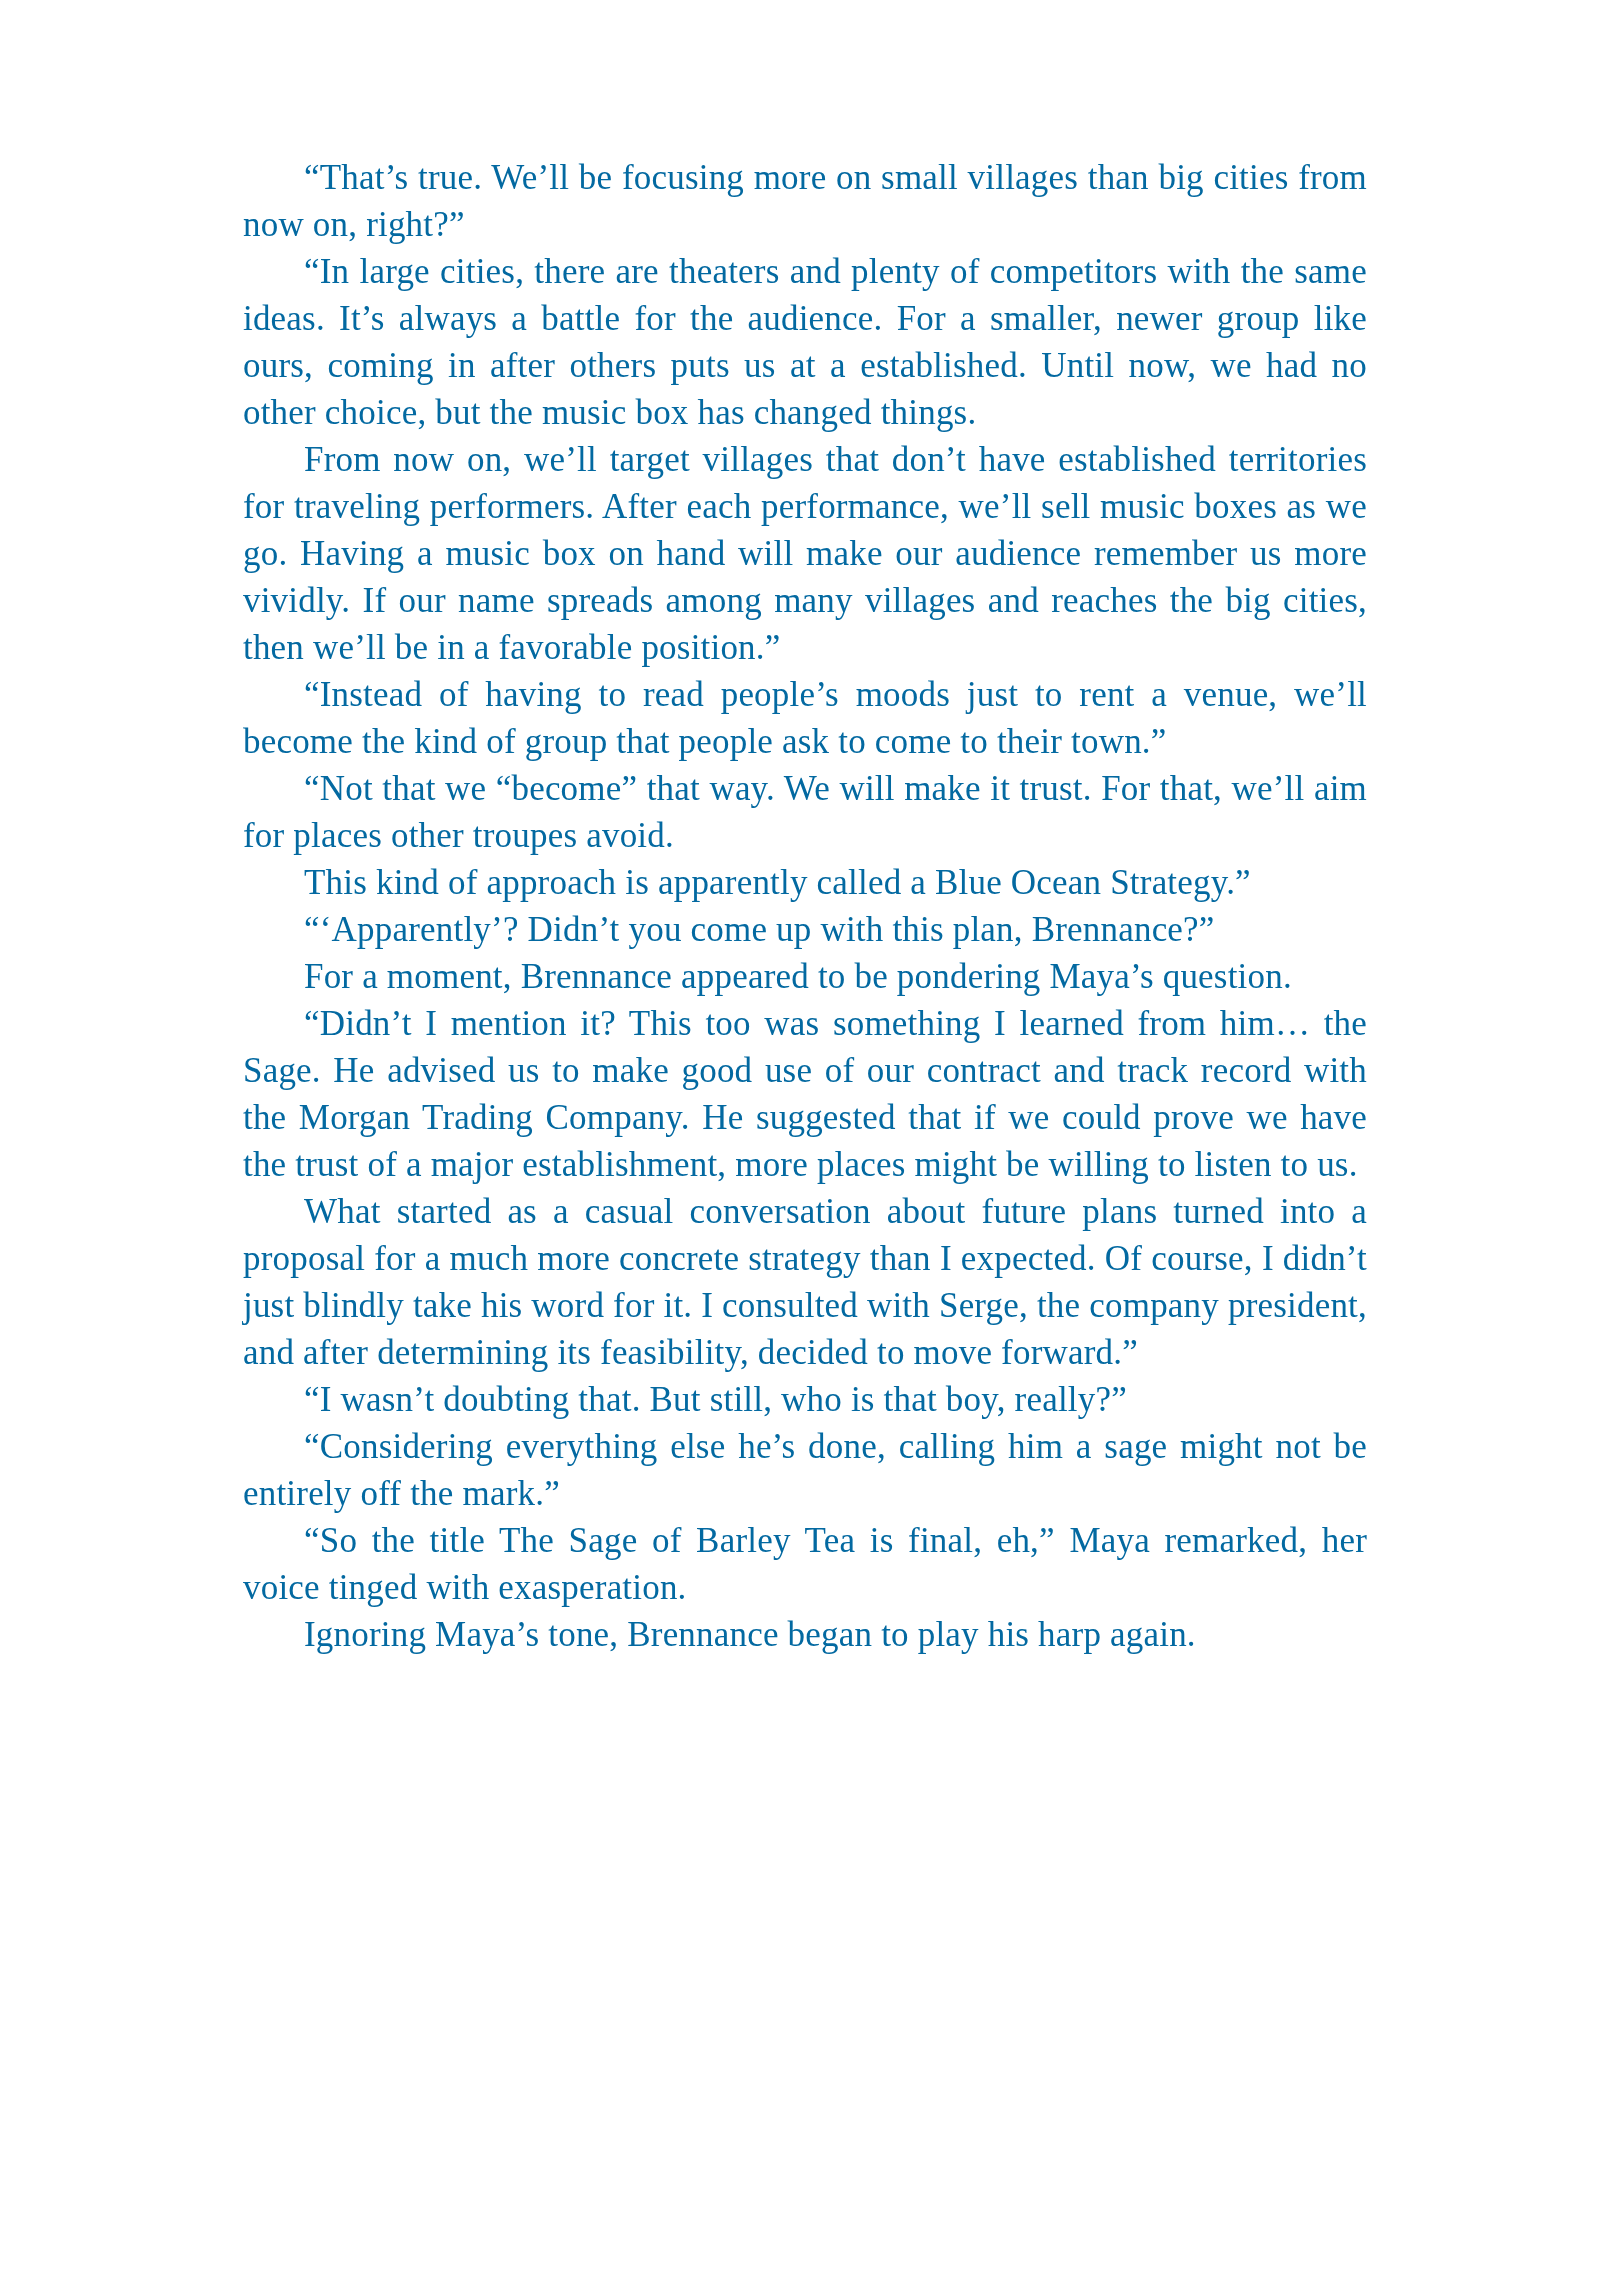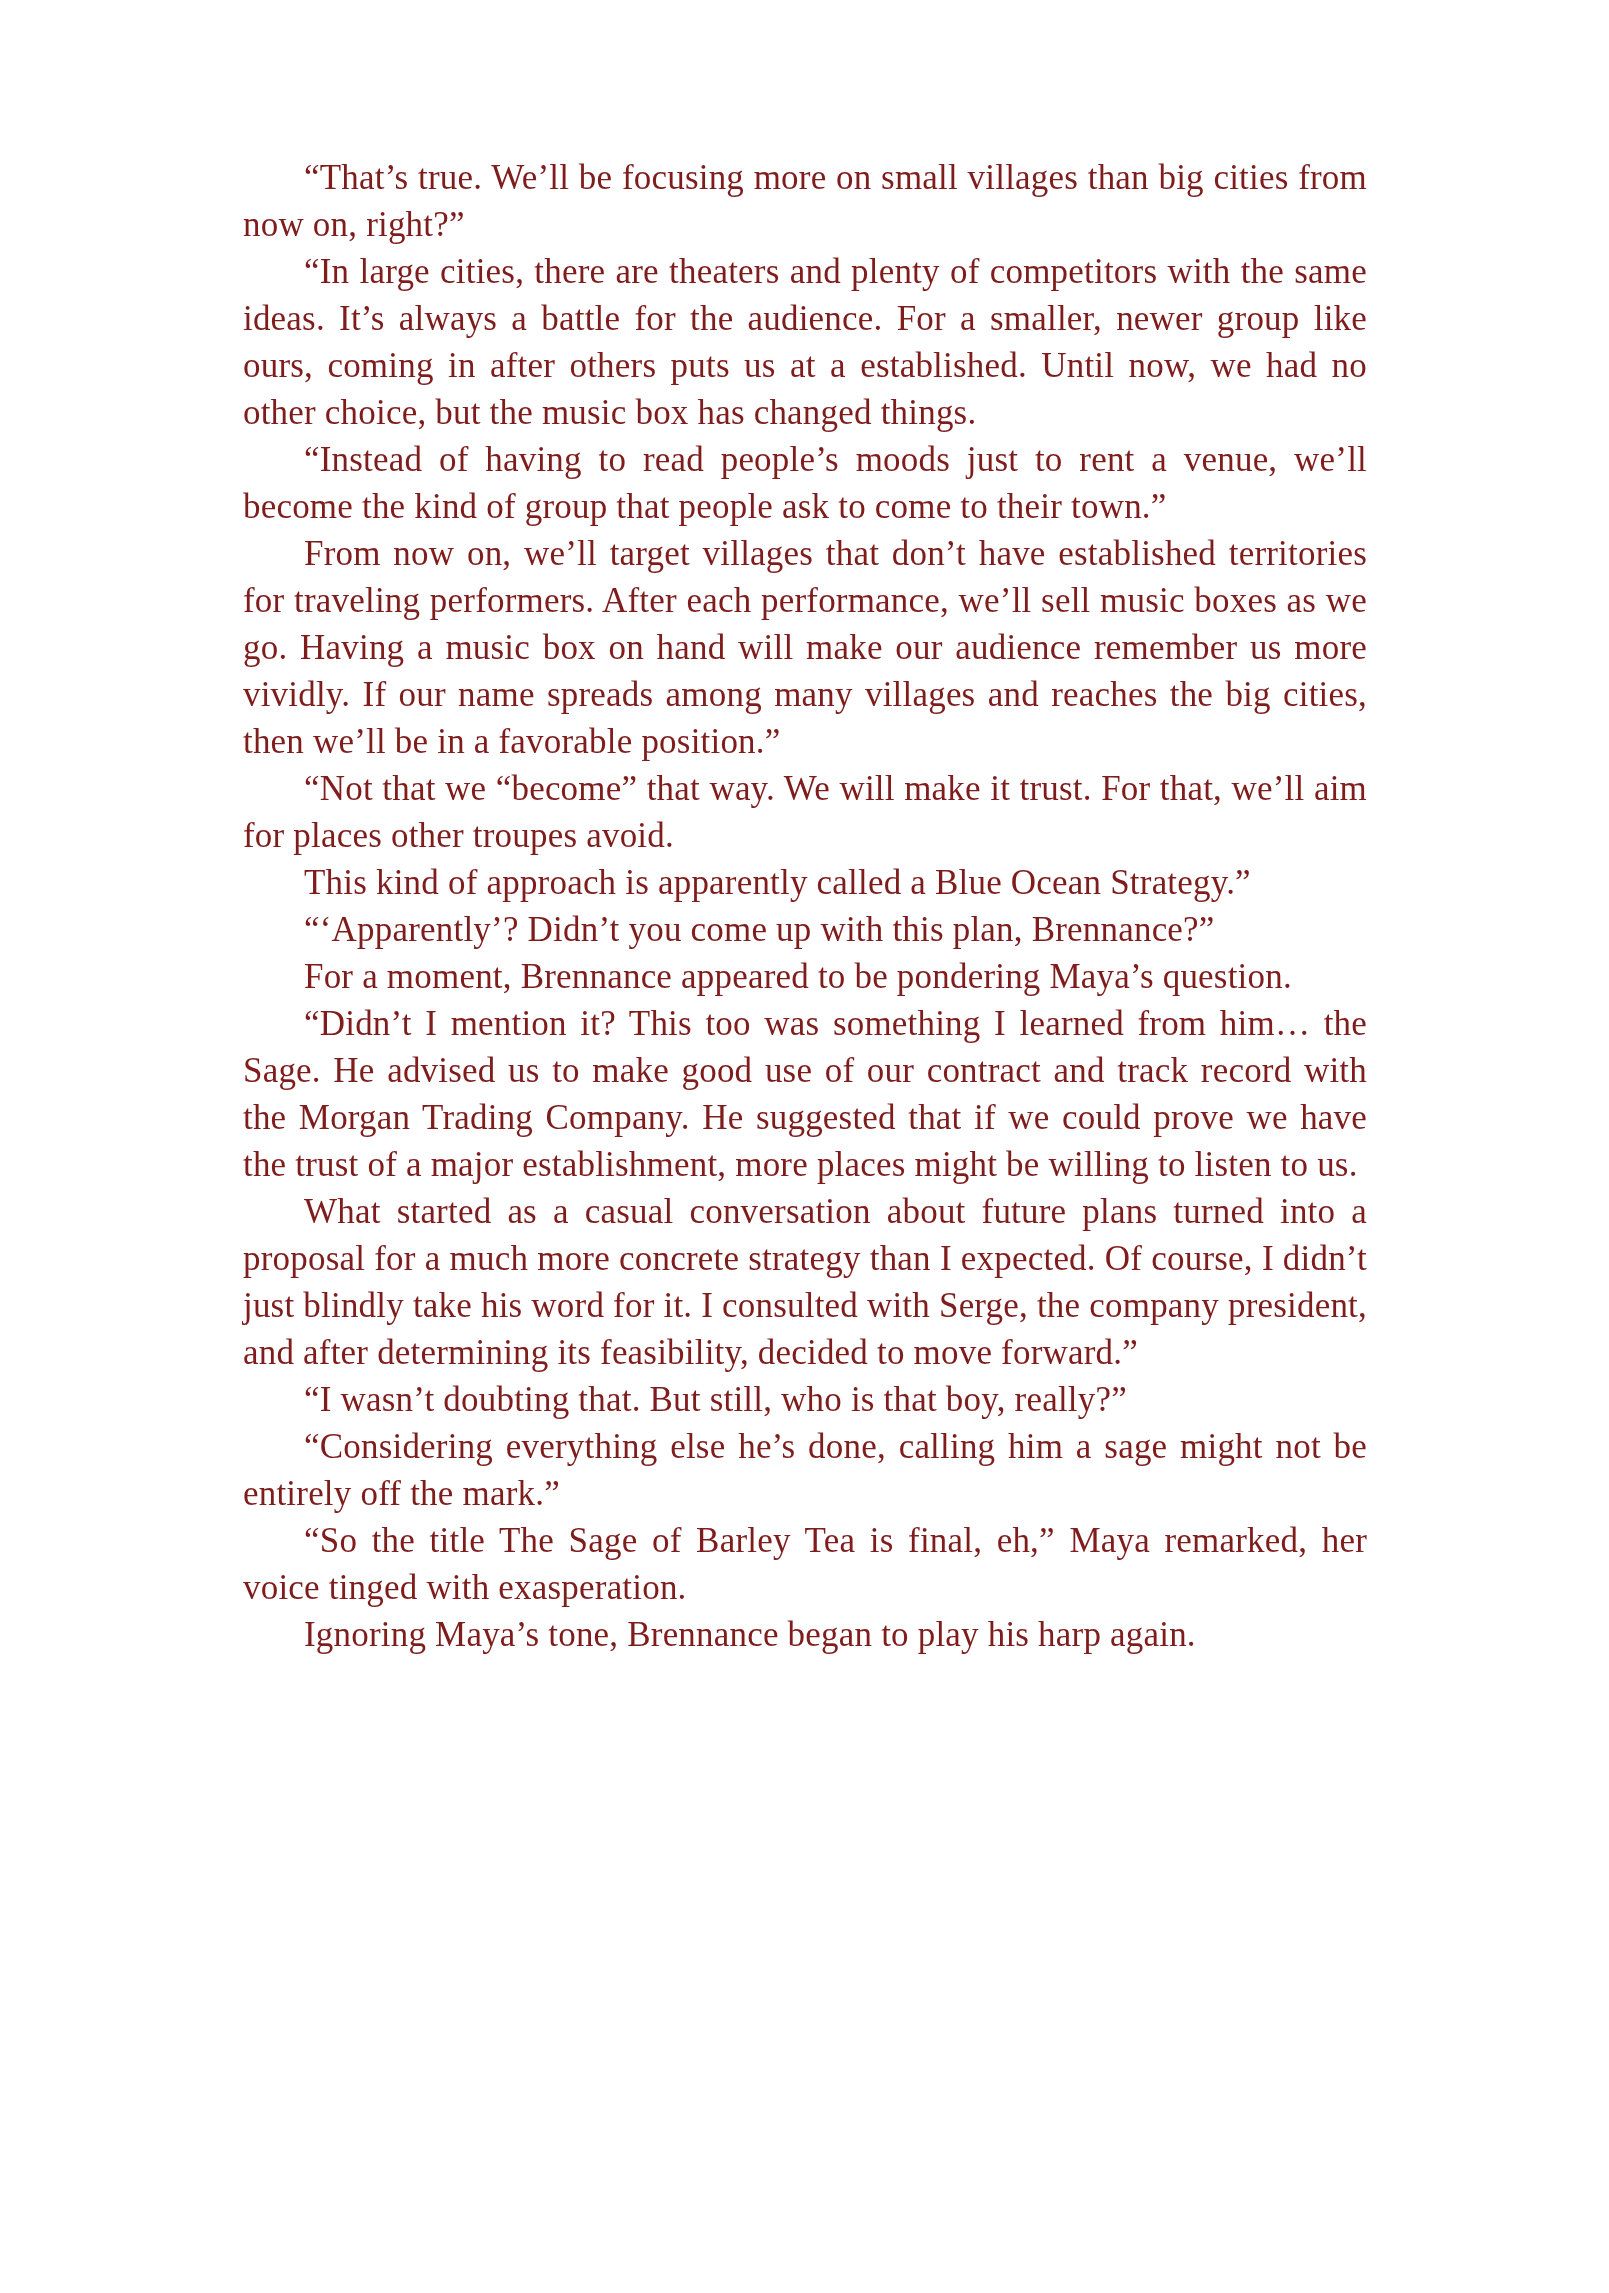--- a/index.html
+++ b/index.html
@@ -15,39 +15,39 @@
     overflow: hidden;
     font-family: "Liberation Serif", "DejaVu Serif", serif;
   }
   .text-block {
     position: absolute;
     left: 243px;
     top: 154px;
     width: 1124px;
     font-size: 35px;
     line-height: 47px;
-    color: #7f1d1d;
+    color: #0369a1;
     letter-spacing: 0.2px;
   }
   .text-block p {
     margin: 0;
     padding: 0;
     text-indent: 61px;
     text-align: justify;
   }
 </style>
 </head>
 <body>
 
 <div class="page">
   <div class="text-block">
       <p>“That’s true. We’ll be focusing more on small villages than big cities from now on, right?”</p>
       <p>“In large cities, there are theaters and plenty of competitors with the same ideas. It’s always a battle for the audience. For a smaller, newer group like ours, coming in after others puts us at a established. Until now, we had no other choice, but the music box has changed things.</p>
+      <p>From now on, we’ll target villages that don’t have established territories for traveling performers. After each performance, we’ll sell music boxes as we go. Having a music box on hand will make our audience remember us more vividly. If our name spreads among many villages and reaches the big cities, then we’ll be in a favorable position.”</p>
       <p>“Instead of having to read people’s moods just to rent a venue, we’ll become the kind of group that people ask to come to their town.”</p>
-      <p>From now on, we’ll target villages that don’t have established territories for traveling performers. After each performance, we’ll sell music boxes as we go. Having a music box on hand will make our audience remember us more vividly. If our name spreads among many villages and reaches the big cities, then we’ll be in a favorable position.”</p>
       <p>“Not that we “become” that way. We will make it trust. For that, we’ll aim for places other troupes avoid.</p>
       <p>This kind of approach is apparently called a Blue Ocean Strategy.”</p>
       <p>“‘Apparently’? Didn’t you come up with this plan, Brennance?”</p>
       <p>For a moment, Brennance appeared to be pondering Maya’s question.</p>
       <p>“Didn’t I mention it? This too was something I learned from him… the Sage. He advised us to make good use of our contract and track record with the Morgan Trading Company. He suggested that if we could prove we have the trust of a major establishment, more places might be willing to listen to us.</p>
       <p>What started as a casual conversation about future plans turned into a proposal for a much more concrete strategy than I expected. Of course, I didn’t just blindly take his word for it. I consulted with Serge, the company president, and after determining its feasibility, decided to move forward.”</p>
       <p>“I wasn’t doubting that. But still, who is that boy, really?”</p>
       <p>“Considering everything else he’s done, calling him a sage might not be entirely off the mark.”</p>
       <p>“So the title The Sage of Barley Tea is final, eh,” Maya remarked, her voice tinged with exasperation.</p>
       <p>Ignoring Maya’s tone, Brennance began to play his harp again.</p>

